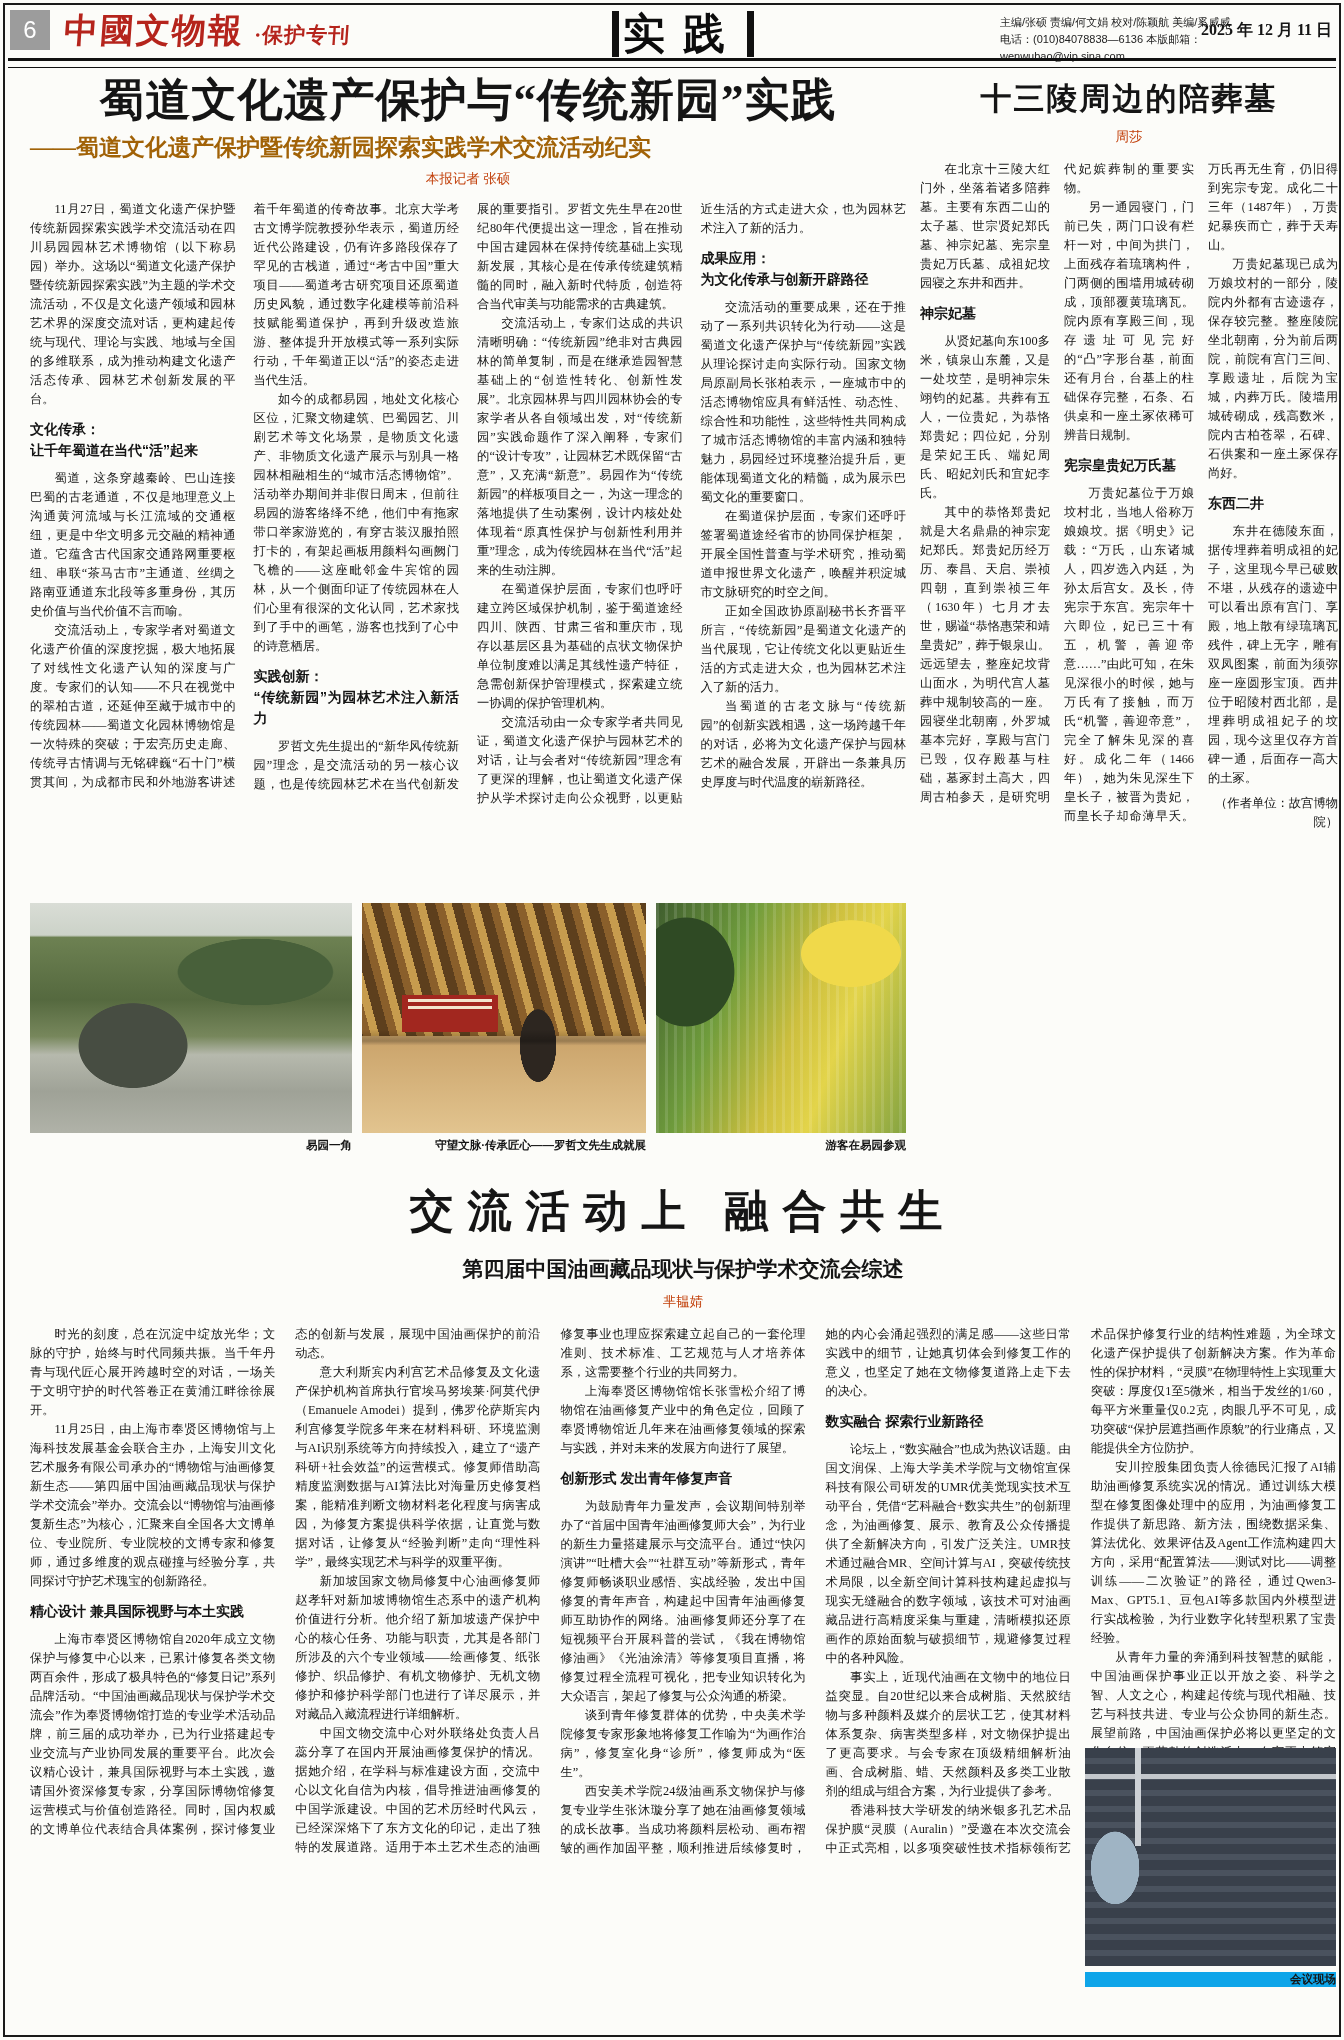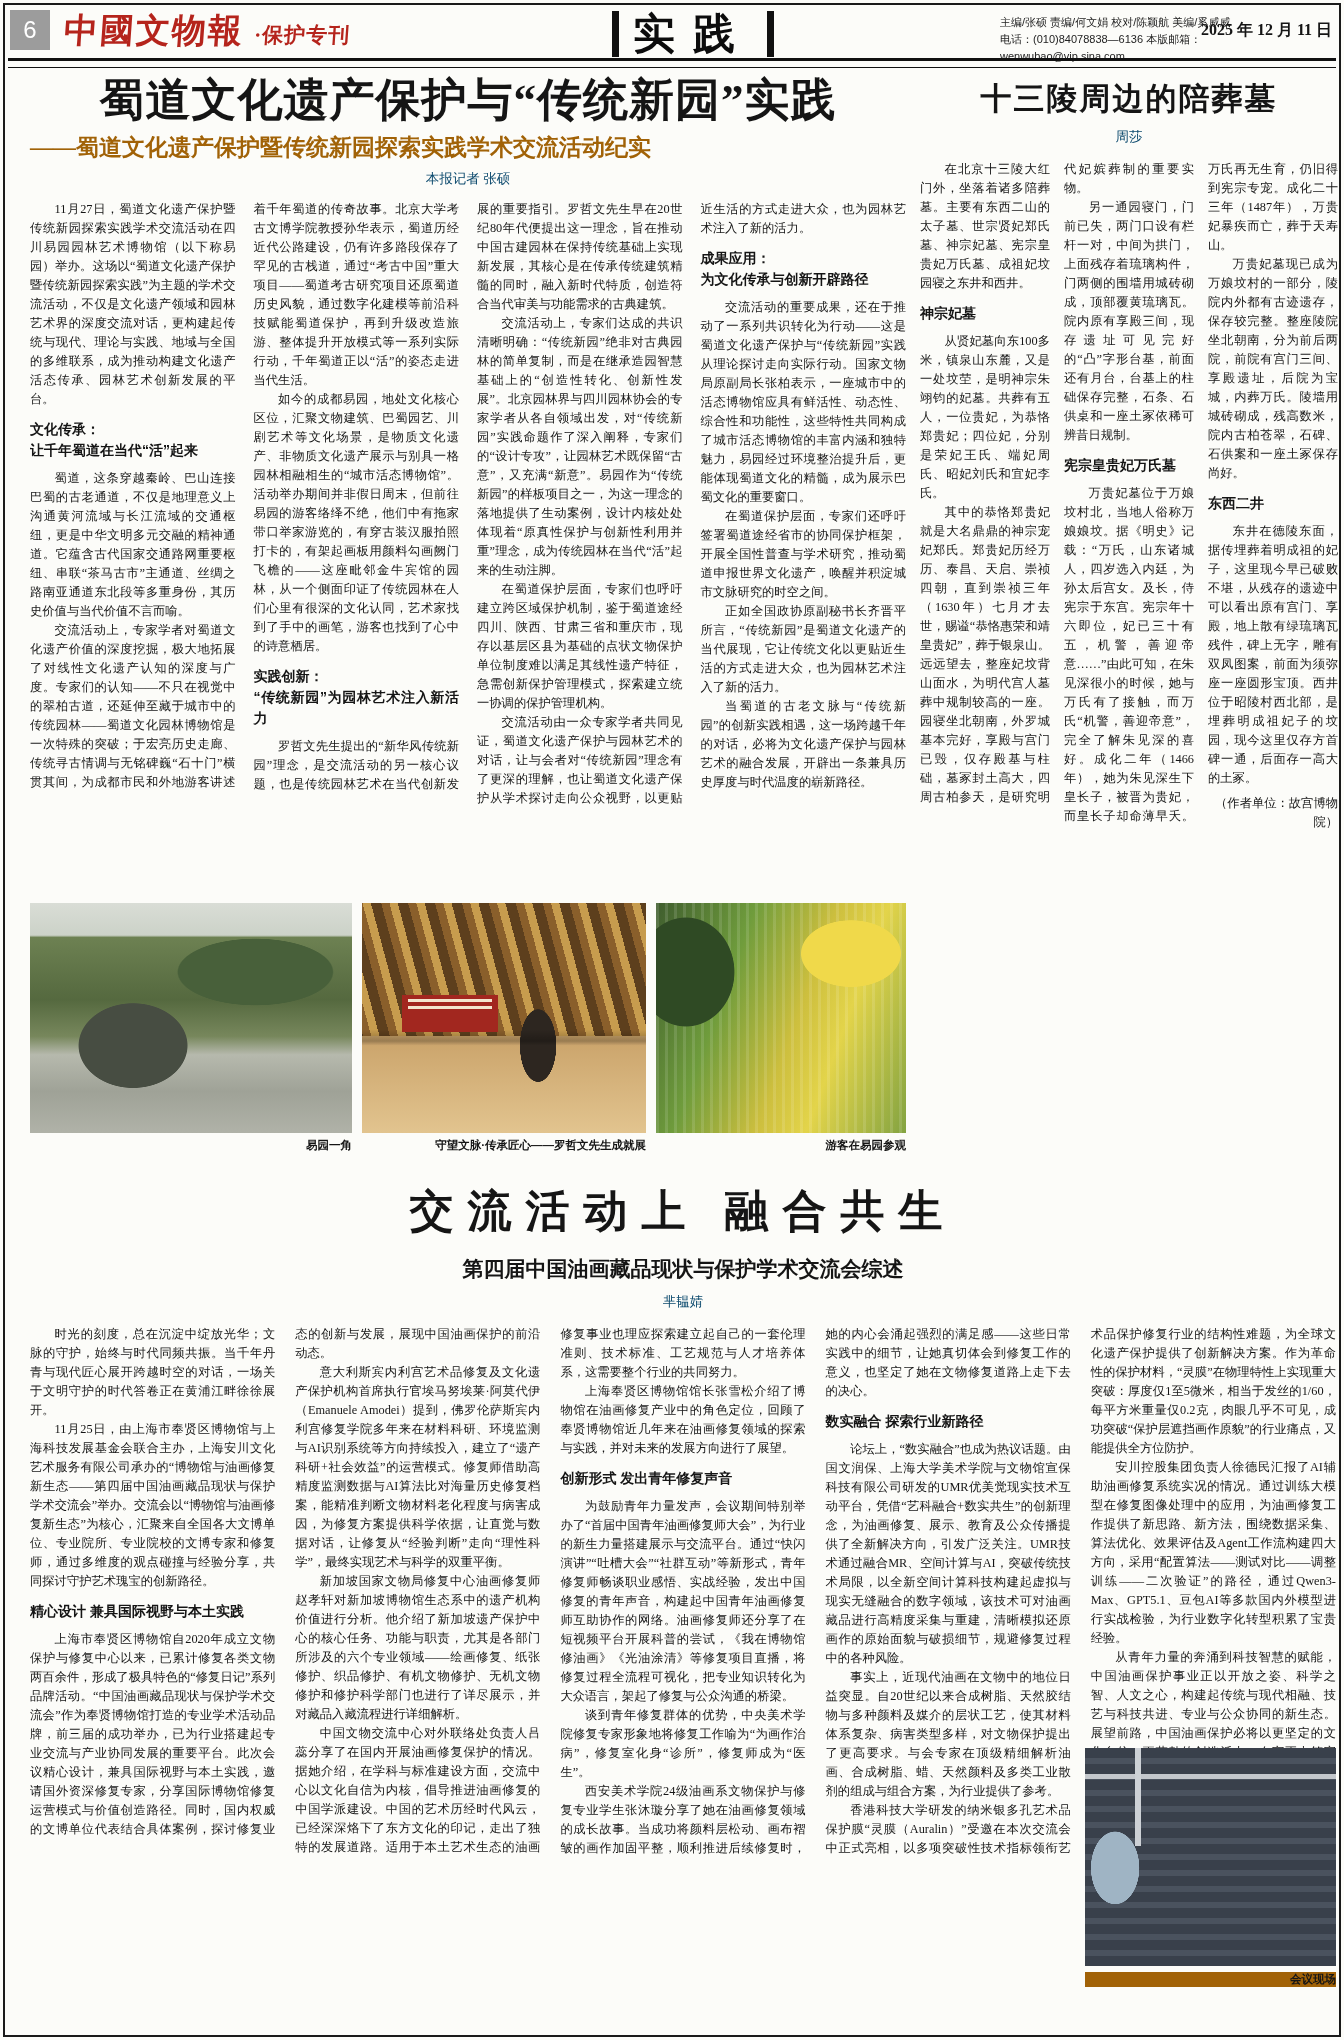--- a/index.html
+++ b/index.html
@@ -7,37 +7,37 @@
         font-family:"Liberation Serif","DejaVu Serif",serif;overflow:hidden;}
   .frame{position:absolute;inset:3px;border:2px solid #1a1a1a;pointer-events:none;}
 
   
   .pagenum{position:absolute;left:10px;top:10px;width:40px;height:40px;background:#9c9c9c;
            color:#fff;font-family:"Liberation Sans",sans-serif;font-size:24px;
            display:flex;align-items:center;justify-content:center;}
   .masthead{position:absolute;left:64px;top:8px;font-size:34px;font-weight:bold;color:#b5241c;
             transform:skewX(-4deg);letter-spacing:2px;white-space:nowrap;}
   .masthead-suffix{font-size:21px;font-weight:bold;transform:none;letter-spacing:1px;}
-  .section-wrap{position:absolute;left:612px;top:6px;display:flex;align-items:center;gap:14px;}
+  .section-wrap{position:absolute;left:612px;top:6px;display:flex;align-items:center;gap:4px;}
   .vbar{width:7px;height:46px;background:#111;}
   .section-title{font-family:"Liberation Sans",sans-serif;font-weight:900;font-size:42px;
                  letter-spacing:18px;color:#0c0c0c;white-space:nowrap;}
   .staff{position:absolute;left:1000px;top:14px;width:240px;font-family:"Liberation Sans",sans-serif;
          font-size:11px;line-height:17px;color:#222;}
   .issue-date{position:absolute;right:10px;top:20px;font-size:16px;font-weight:bold;
               border-bottom:2px solid #111;padding:0 2px 17px 2px;white-space:nowrap;}
   .header-rule{position:absolute;left:8px;right:8px;top:58px;height:6px;
                border-top:3px solid #111;border-bottom:1px solid #111;}
 
   
   .headline-xl{position:absolute;left:30px;top:70px;width:876px;text-align:center;
                font-size:45px;font-weight:bold;letter-spacing:1px;white-space:nowrap;}
   .sub-xl{position:absolute;left:30px;top:132px;width:876px;text-align:left;
           font-size:23px;font-weight:bold;color:#a16207;}
-  .byline{font-size:13.5px;text-align:center;color:#0c4a6e;}
+  .byline{font-size:13.5px;text-align:center;color:#c2410c;}
   .byline-shudao{position:absolute;left:30px;top:170px;width:876px;}
   .colbody{column-gap:18px;text-align:justify;font-size:12.3px;line-height:19px;overflow:hidden;}
   .colbody p{margin:0;text-indent:2em;}
   .colbody h4{font-family:"Liberation Sans",sans-serif;font-size:14px;line-height:21px;
               margin:10px 0 8px 0;white-space:pre-line;}
   .blk-sign{text-align:right;margin-top:6px;font-size:12.3px;}
   .body-shudao{position:absolute;left:30px;top:200px;width:876px;height:698px;column-count:4;}
 
   
   .photo{position:absolute;top:903px;height:230px;}
@@ -79,21 +79,21 @@
   .art-bottom h2{margin:0;text-align:center;font-size:44px;letter-spacing:14px;}
   .art-bottom .subtitle2{margin-top:14px;text-align:center;font-size:21px;font-weight:bold;}
   .art-bottom .byline{margin-top:10px;}
   .body-youhua{margin-top:14px;height:672px;column-count:5;column-gap:20px;}
   .conf-photo{position:absolute;left:1055px;top:566px;width:251px;height:218px;background:
       radial-gradient(ellipse 40px 60px at 12% 55%, #9fb4c4 0 60%, transparent 61%),
       repeating-linear-gradient(0deg,#39404b 0 10px,#4a525e 10px 16px),
       linear-gradient(180deg,#f2f3f5 0%,#e8eaec 30%,#d9d4ca 46%,#cdb9a0 60%,#3a3f4a 61%,#474d58 84%,#2f343d 100%);}
   .conf-photo .beam{position:absolute;left:0;right:0;top:12%;height:5px;background:#c3c7cc;}
   .conf-photo .beam2{position:absolute;left:20%;top:0;width:6px;height:45%;background:#cdd1d6;}
-  .conf-caption{position:absolute;left:1055px;top:790px;width:251px;background:#a16207;
+  .conf-caption{position:absolute;left:1055px;top:790px;width:251px;background:#0ea5e9;
       font-family:"Liberation Sans",sans-serif;font-size:11.5px;font-weight:bold;text-align:right;}
 </style>
 </head>
 <body>
 
 <div class="page">
   <div class="frame"></div>
 
   <div class="pagenum">6</div>
   <div class="masthead">

